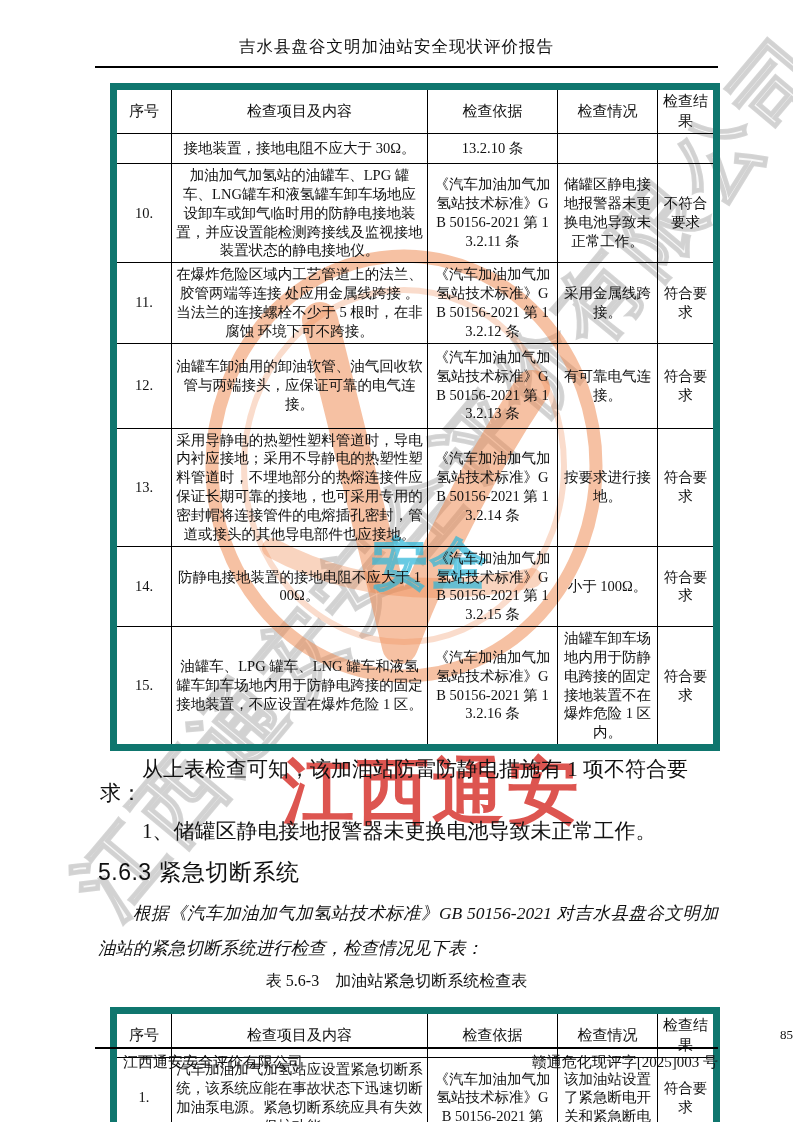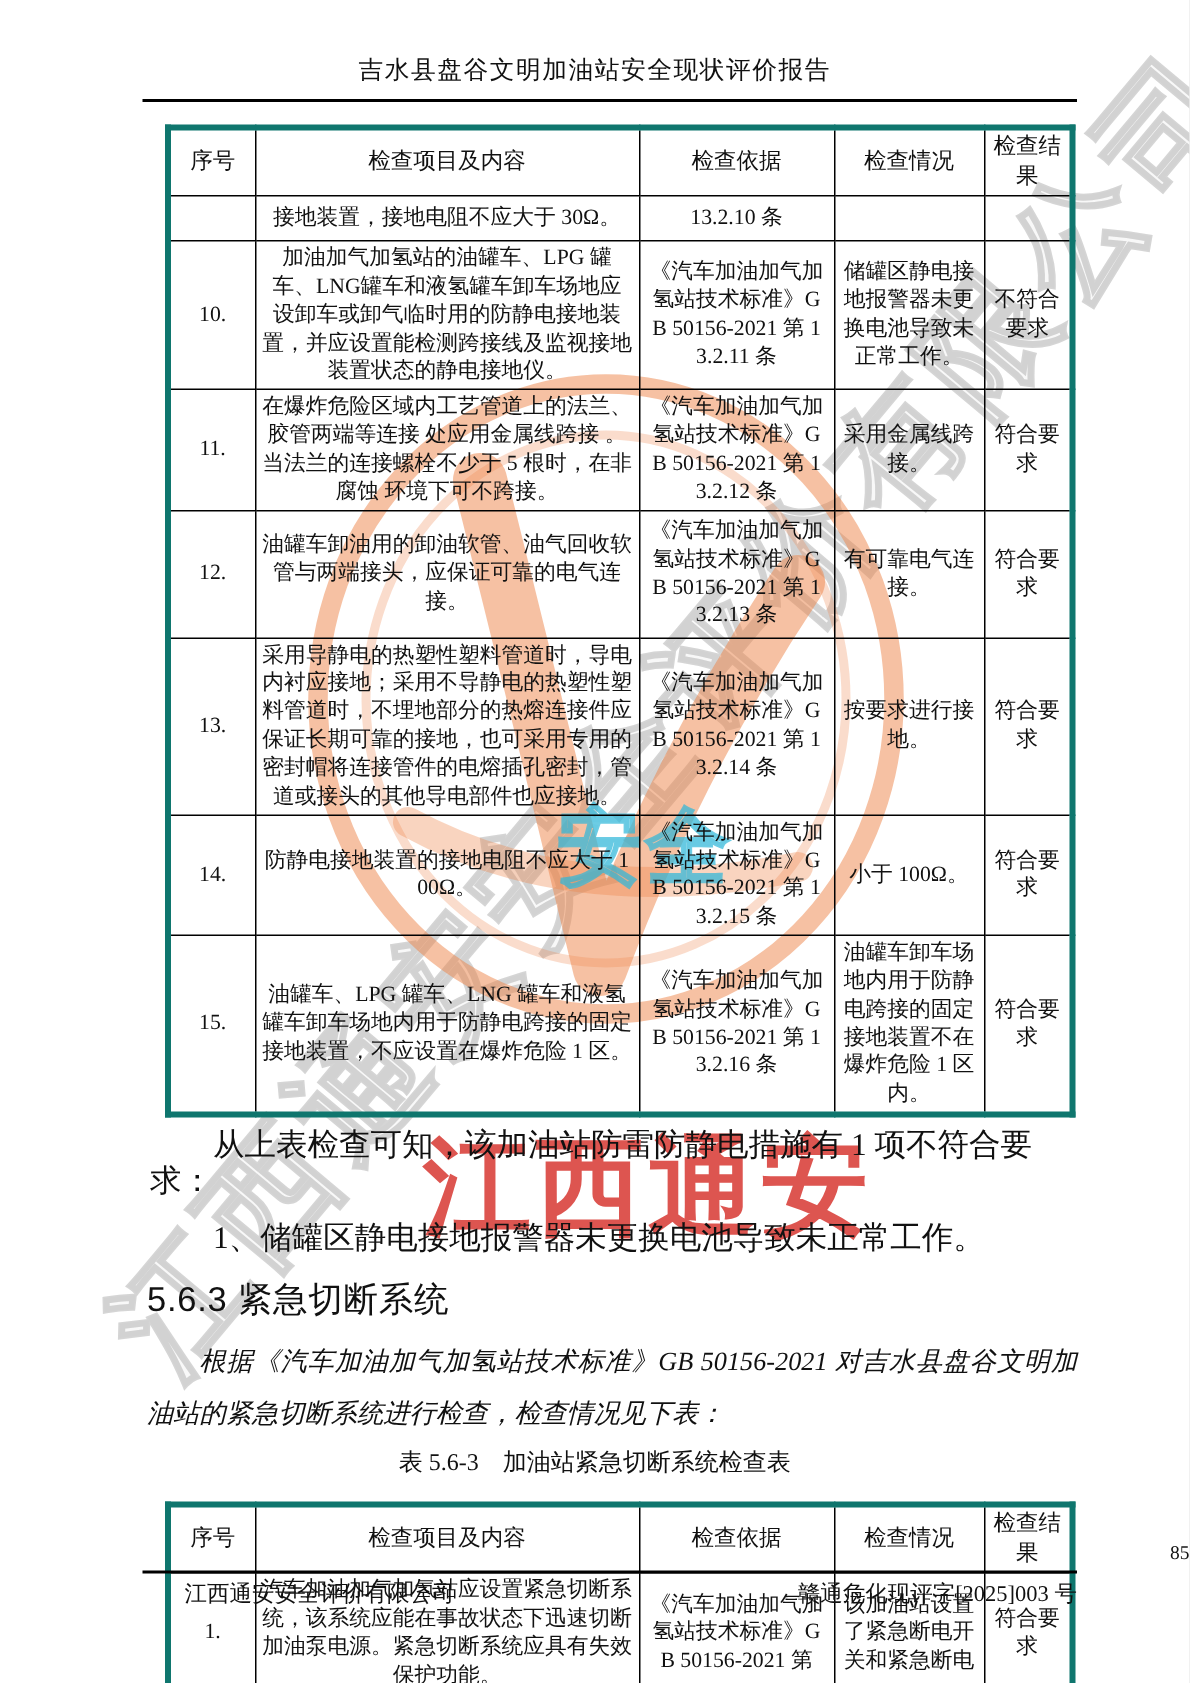--- a/index.html
+++ b/index.html
@@ -37,21 +37,21 @@
   .title-rule{height:2px;background:#000;width:623px;margin:8px 0 0 95px;}
   table.check{
     border-collapse:collapse;table-layout:fixed;width:603px;margin:15px 0 0 110px;
     font-size:14.5px;line-height:1.3;
   }
   table.check th,table.check td{
     border:1px solid #000;vertical-align:middle;text-align:center;
     padding:2px 4px;background:transparent;word-break:break-all;
   }
   table.check th{font-size:15px;font-weight:normal;}
-  table.check{border:4px solid #0f766e;}
+  table.check{border:7px solid #0f766e;}
   td.col-item{padding:2px 3px;}
   td.col-result{padding:2px 9px;}
   td.col-basis{padding:2px 2px;}
   .para{margin:6px 75px 0 100px;font-size:21px;line-height:24px;text-indent:2em;}
   .para2{margin-top:14px;}
   .sec-heading{
     margin:14px 0 0 98px;font-size:23px;font-weight:normal;
     font-family:"Liberation Sans", sans-serif;letter-spacing:0.5px;
   }
   .para3{

